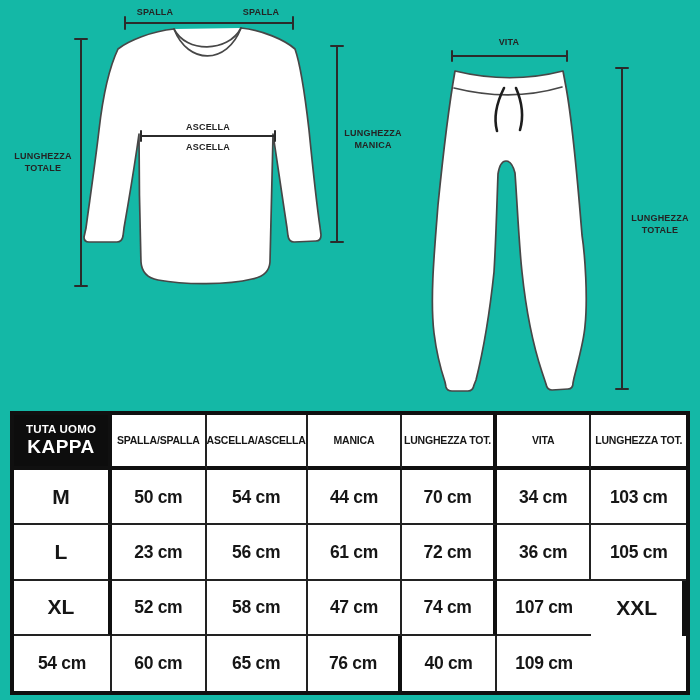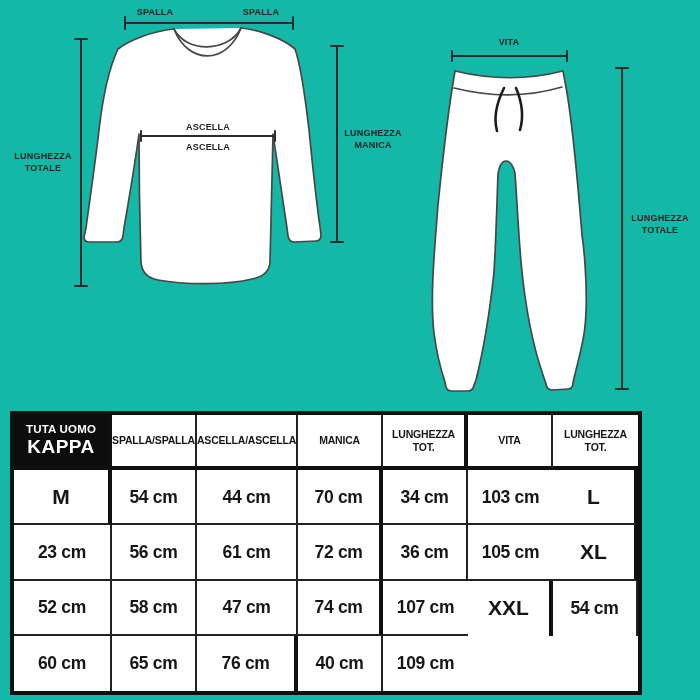--- a/index.html
+++ b/index.html
@@ -1,21 +1,21 @@
 <!DOCTYPE html>
 <html><head>
 <meta charset="utf-8">
 <style>
   html,body{margin:0;padding:0;background:#ffffff;}
   .page{position:relative;width:700px;height:700px;background:#14b8a6;overflow:hidden;
         font-family:"Liberation Sans",sans-serif;}
   svg text{font-family:"Liberation Sans",sans-serif;font-weight:bold;fill:#242424;}
   .measure-label{font-size:9px;letter-spacing:.2px;}
   
-  .size-table{position:absolute;left:10px;top:411px;width:632px;height:284px;
+  .size-table{position:absolute;left:10px;top:411px;width:680px;height:284px;
       box-sizing:border-box;border:4px solid #101010;background:#ffffff;
       display:grid;grid-template-columns:98px repeat(6,1fr);
       grid-template-rows:55px repeat(4,1fr);}
   .cell{display:flex;flex-direction:column;align-items:center;justify-content:center;
       border-right:2px solid #222222;border-bottom:2px solid #222222;
       color:#161616;text-align:center;line-height:1.15;}
   .col-last{border-right:none;}
   .row-last{border-bottom:none;text-align:center;}
   .thick-r{border-right-width:4px;border-right-color:#101010;}
   .hdr{border-bottom-width:4px;border-bottom-color:#101010;}
@@ -117,20 +117,21 @@
       <span class="corner-line2">KAPPA</span>
     </div>
     <div class="cell hdr col-head">SPALLA/SPALLA</div>
     <div class="cell hdr col-head">ASCELLA/ASCELLA</div>
     <div class="cell hdr col-head">MANICA</div>
     <div class="cell hdr col-head thick-r">LUNGHEZZA TOT.</div>
     <div class="cell hdr col-head">VITA</div>
     <div class="cell hdr col-head col-last">LUNGHEZZA TOT.</div>
 
     <div class="cell size-cell thick-r">M</div>
+    <div class="cell val-cell">50 cm</div>
     <div class="cell val-cell">54 cm</div>
     <div class="cell val-cell">44 cm</div>
     <div class="cell val-cell thick-r">70 cm</div>
     <div class="cell val-cell">34 cm</div>
     <div class="cell val-cell col-last">103 cm</div>
 
     <div class="cell size-cell thick-r">L</div>
     <div class="cell val-cell">23 cm</div>
     <div class="cell val-cell">56 cm</div>
     <div class="cell val-cell">61 cm</div>

